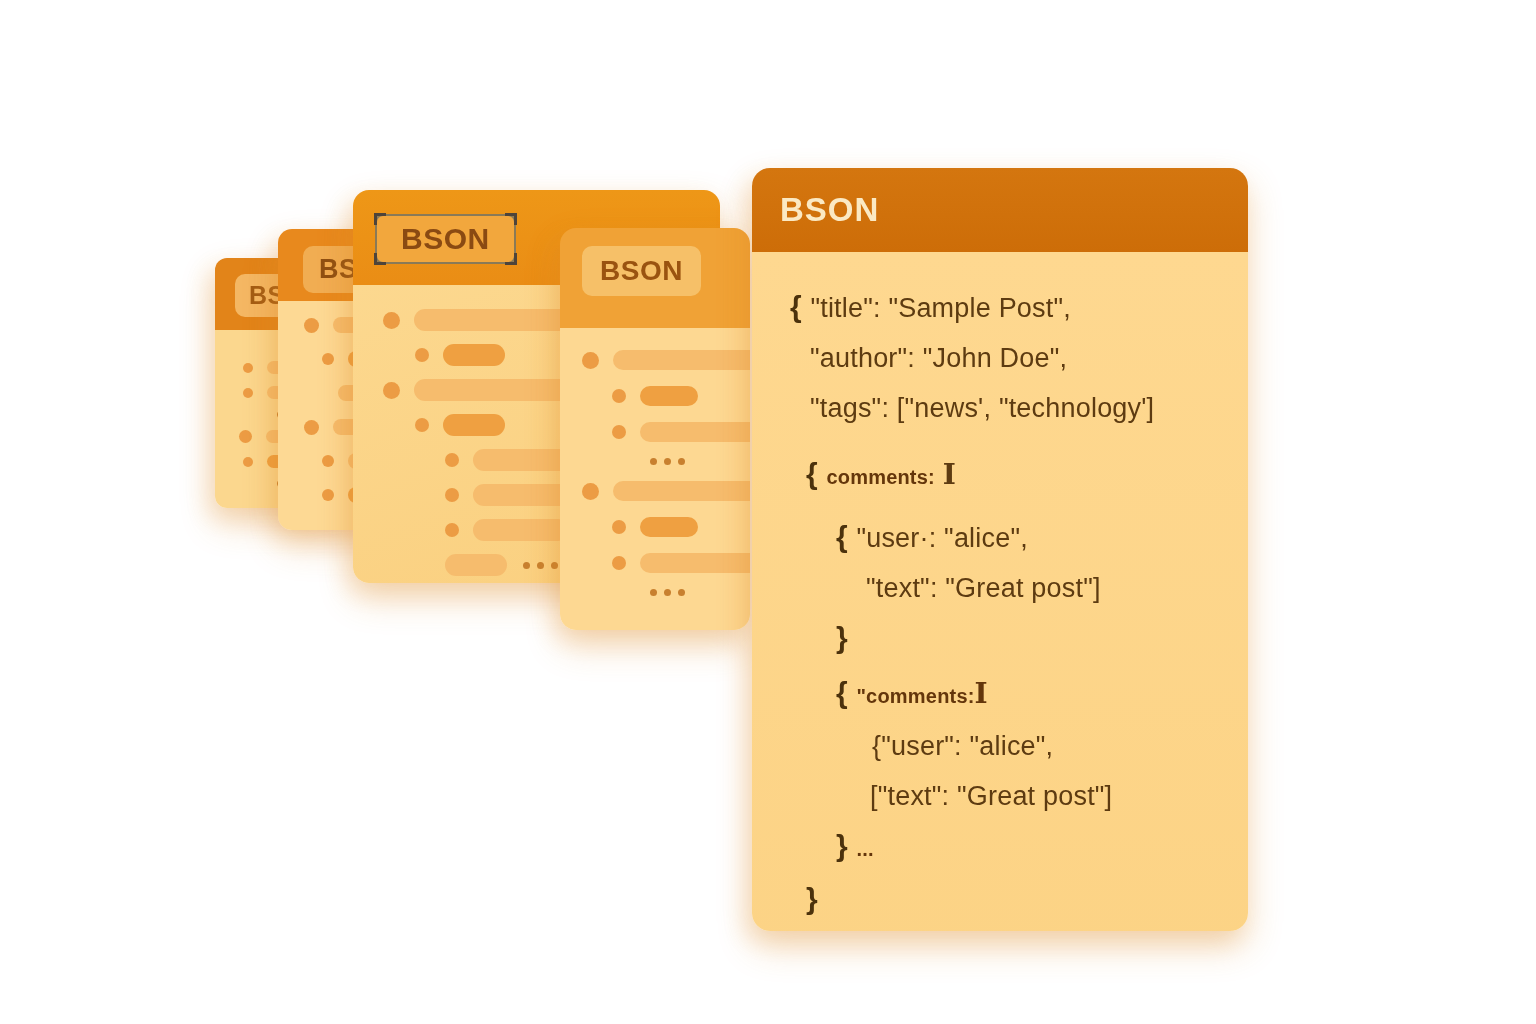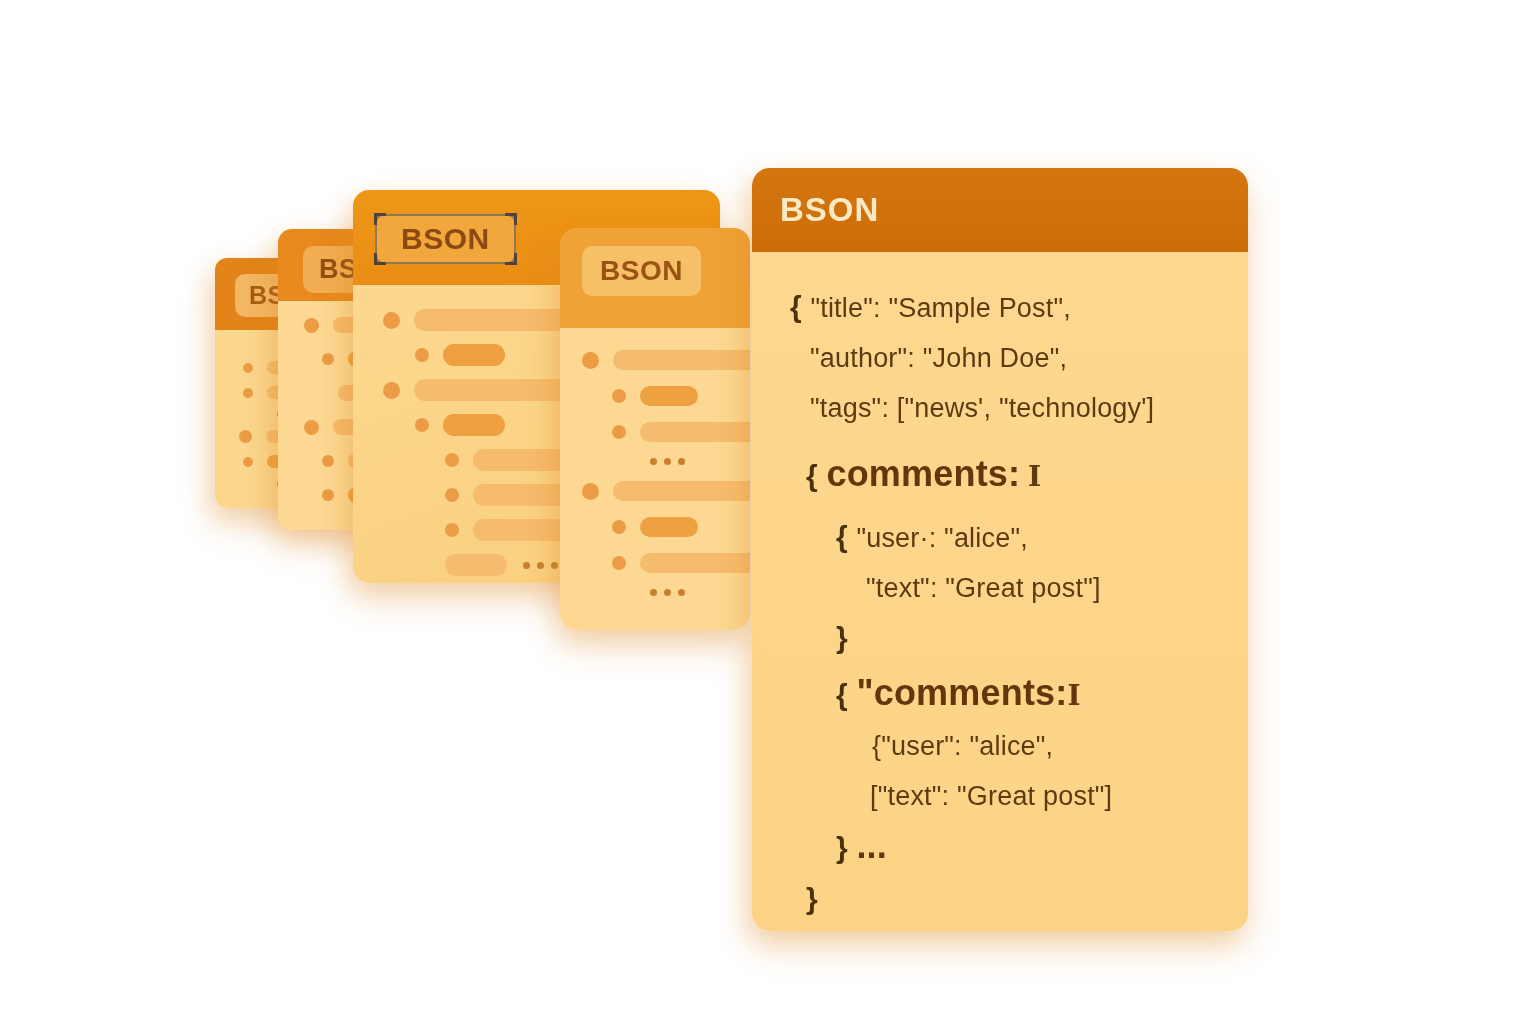--- a/index.html
+++ b/index.html
@@ -79,21 +79,21 @@
   #card5 .card-header{height:84px;background:linear-gradient(180deg,#d4760f,#cd6d08);display:flex;align-items:center;}
   #card5 .main-title{color:#fbe9c3;font-size:33px;font-weight:700;letter-spacing:1px;padding-left:28px;}
   #card5 .card-body{background:linear-gradient(180deg,#fed890,#fcd385);height:679px;padding:30px 20px 0 38px;}
 
   .code-line{
     line-height:50px;font-size:27px;color:#5d3b11;
     white-space:nowrap;letter-spacing:.2px;
   }
   .seg-normal{color:#5d3b11;}
   .seg-brace{font-weight:800;font-size:30px;color:#4c320c;}
-  .seg-bold{font-weight:700;font-size:36px;color:#64360b;}
+  .seg-bold{font-weight:700;font-size:20px;color:#64360b;}
   .seg-serif{font-family:"DejaVu Serif",serif;font-weight:600;font-size:28px;color:#5d3b11;}
   .seg-serifbold{font-family:"DejaVu Serif",serif;font-weight:700;font-size:28px;color:#64360b;}
 
   
   .ph-row{display:flex;align-items:center;flex:0 0 auto;}
   .ph-dot{border-radius:50%;background:#ec9c44;margin-right:14px;flex:0 0 auto;}
   .ph-bar{display:inline-block;flex:0 0 auto;}
   .ph-bar.light{background:#f6bc6d;}
   .ph-bar.dark{background:#efa041;}
   .ph-tdots{display:inline-flex;gap:7px;margin-left:16px;align-items:center;}

